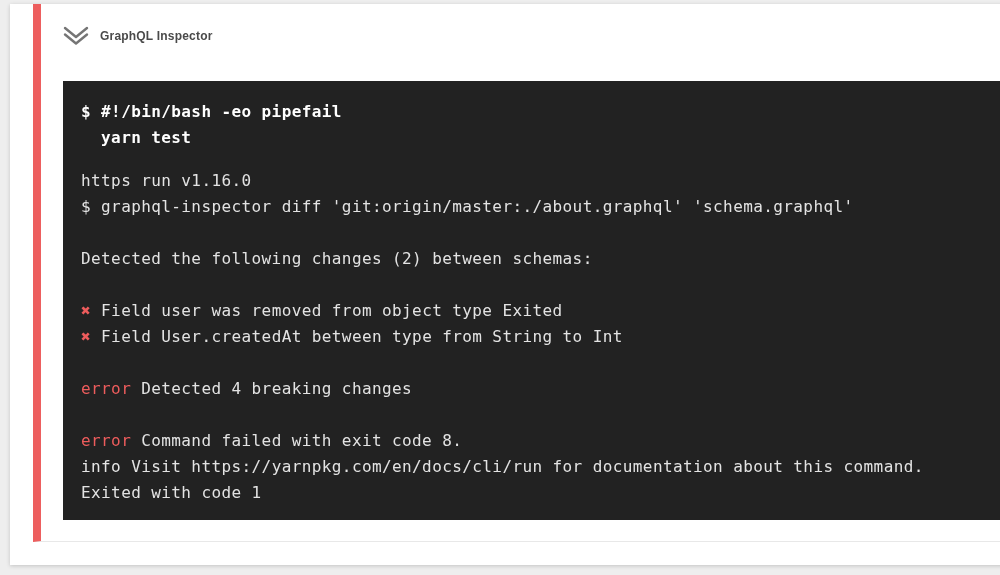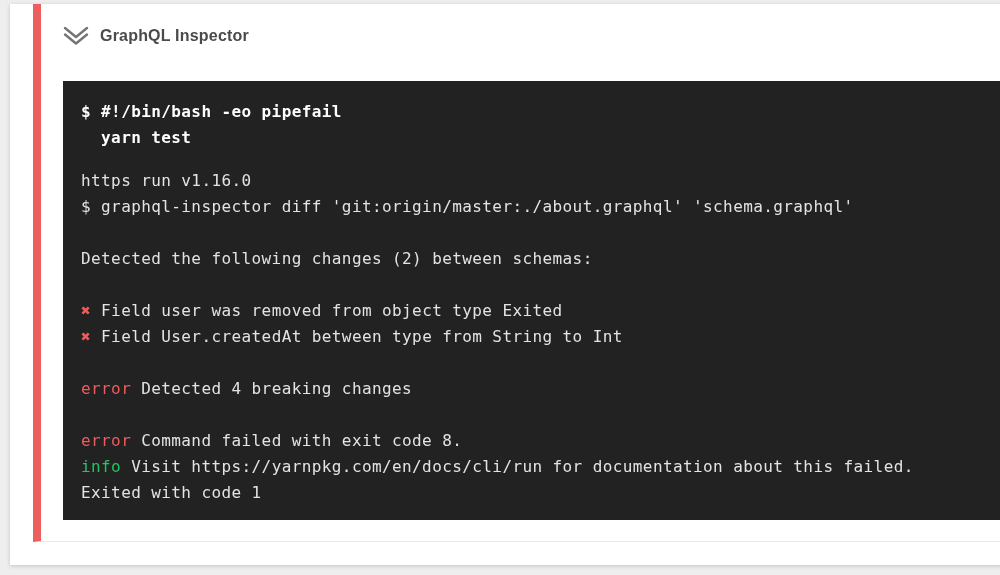--- a/index.html
+++ b/index.html
@@ -41,21 +41,21 @@
     gap: 11px;
     cursor: pointer;
     height: 20px;
   }
   .chev-icon {
     width: 26px; height: 20px;
     color: var(--icon-gray);
     flex: 0 0 auto;
   }
   .step-title {
-    font-size: 16px;
+    font-size: 12px;
     font-weight: bold;
     color: var(--title-text);
     letter-spacing: 0.2px;
   }
   .terminal {
     margin-top: 35px;
     background: var(--terminal-bg);
     color: var(--terminal-text);
     font-family: "DejaVu Sans Mono", "Liberation Mono", monospace;
     font-size: 16px;
@@ -96,19 +96,19 @@
           <div class="tline"><span>$ graphql-inspector diff 'git:origin/master:./about.graphql' 'schema.graphql'</span></div>
           <div class="tline">&nbsp;</div>
           <div class="tline"><span>Detected the following changes (2) between schemas:</span></div>
           <div class="tline">&nbsp;</div>
           <div class="tline"><span style="color: rgb(237, 92, 92); font-weight: bold;">✖</span><span> Field user was removed from object type Exited</span></div>
           <div class="tline"><span style="color: rgb(237, 92, 92); font-weight: bold;">✖</span><span> Field User.createdAt between type from String to Int</span></div>
           <div class="tline">&nbsp;</div>
           <div class="tline"><span style="color: rgb(237, 92, 92);">error</span><span> Detected 4 breaking changes</span></div>
           <div class="tline">&nbsp;</div>
           <div class="tline"><span style="color: rgb(237, 92, 92);">error</span><span> Command failed with exit code 8.</span></div>
-          <div class="tline"><span style="color: #22c55e;">info</span><span> Visit https://yarnpkg.com/en/docs/cli/run for documentation about this failed.</span></div>
+          <div class="tline"><span style="color: #e5e5e5;">info</span><span> Visit https://yarnpkg.com/en/docs/cli/run for documentation about this command.</span></div>
           <div class="tline"><span>Exited with code 1</span></div>
         </div>
     </div>
 
   </div>
 </div>
 
 </body></html>

